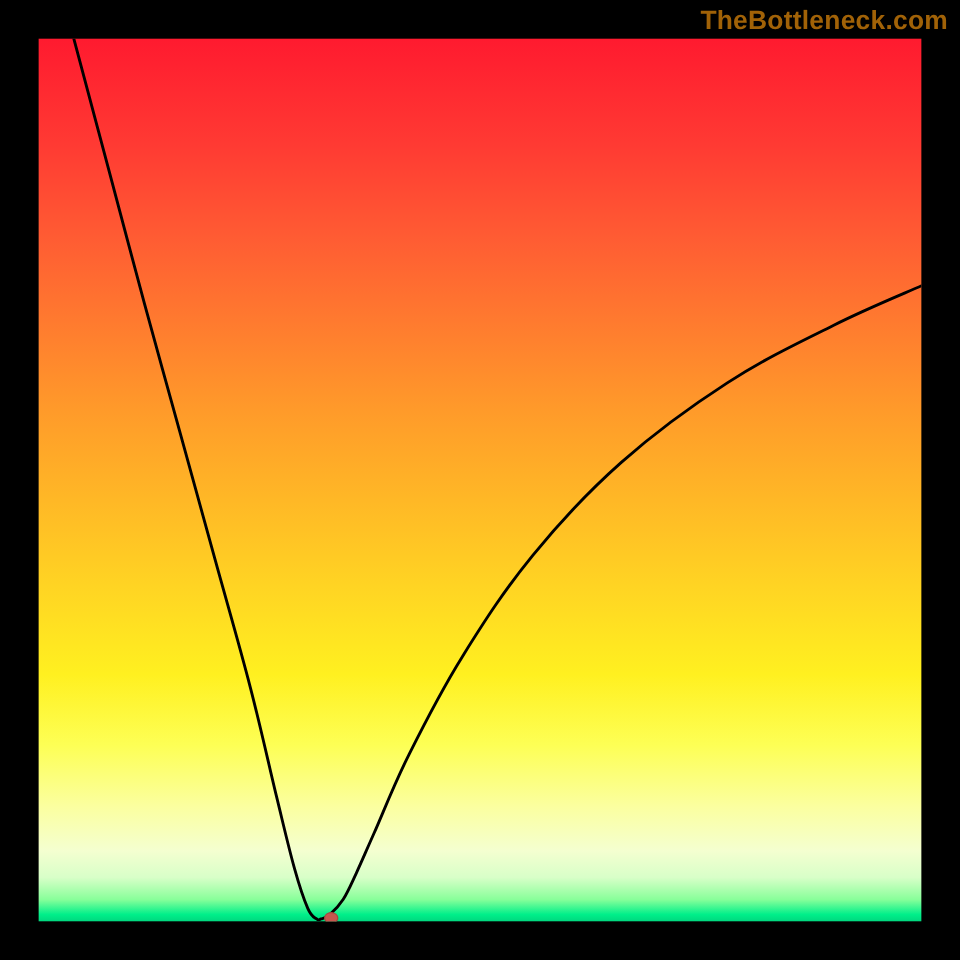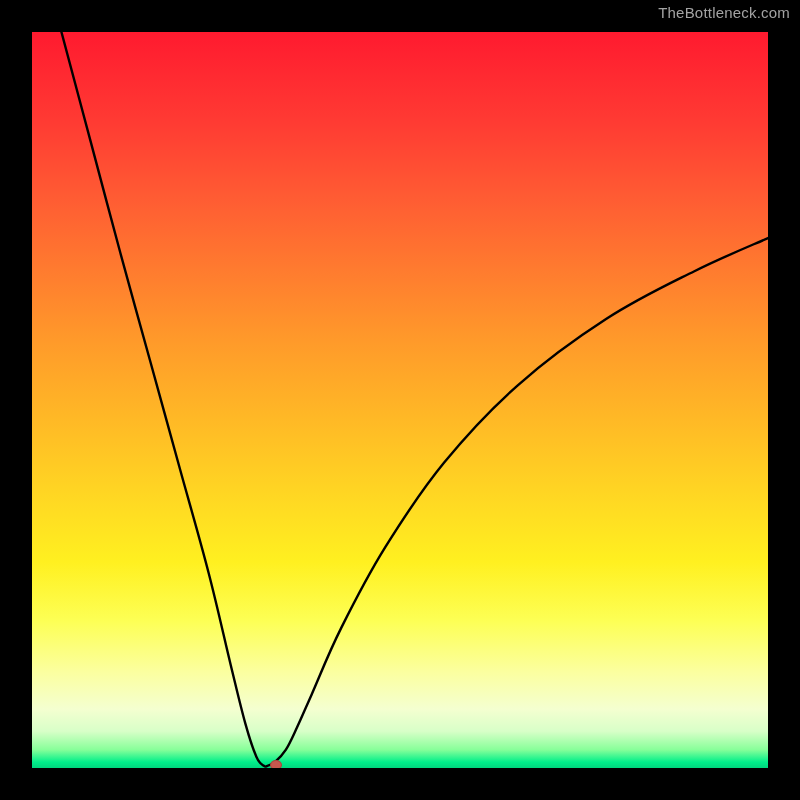--- a/index.html
+++ b/index.html
@@ -8,23 +8,23 @@
     height: 800px;
     background: #000;
     position: relative;
     font-family: Arial, Helvetica, sans-serif;
     overflow: hidden;
   }
   .attribution {
     position: absolute;
     top: 4px;
     right: 10px;
-    color: #a3a3a3;
-    font-size: 15px;
-    font-weight: 400;
+    color: #a16207;
+    font-size: 22px;
+    font-weight: 700;
     letter-spacing: 0.2px;
     z-index: 10;
   }
   .plot-area {
     position: absolute;
     left: 32px;
     top: 32px;
     width: 736px;
     height: 736px;
     overflow: hidden;

